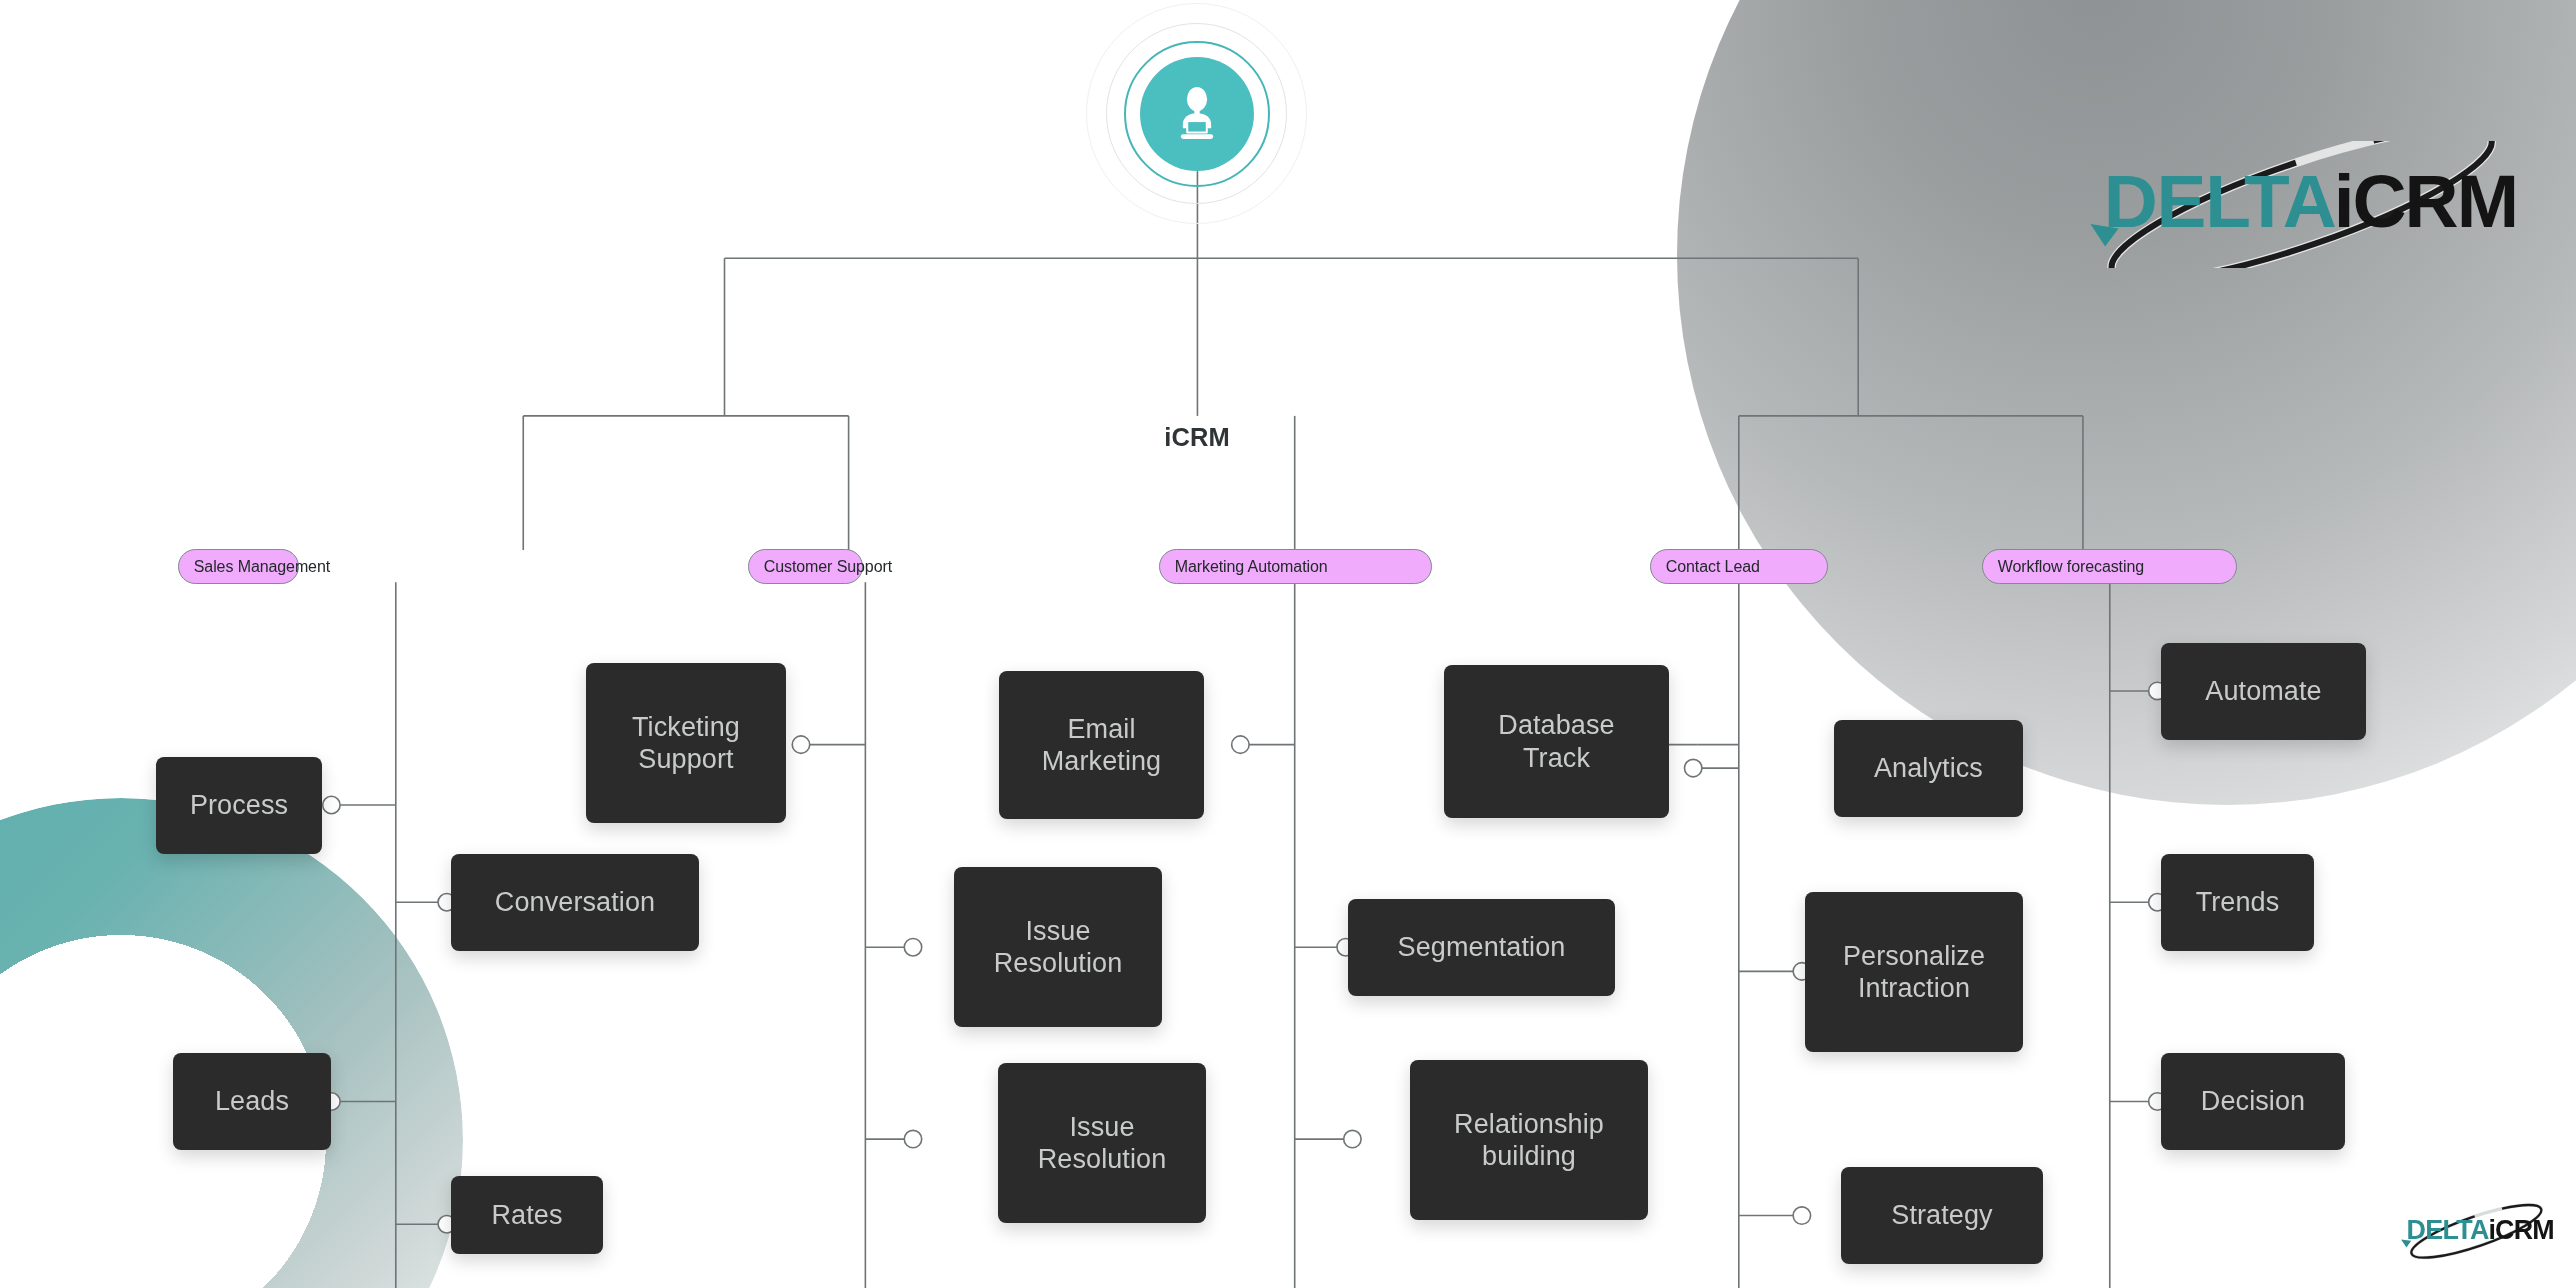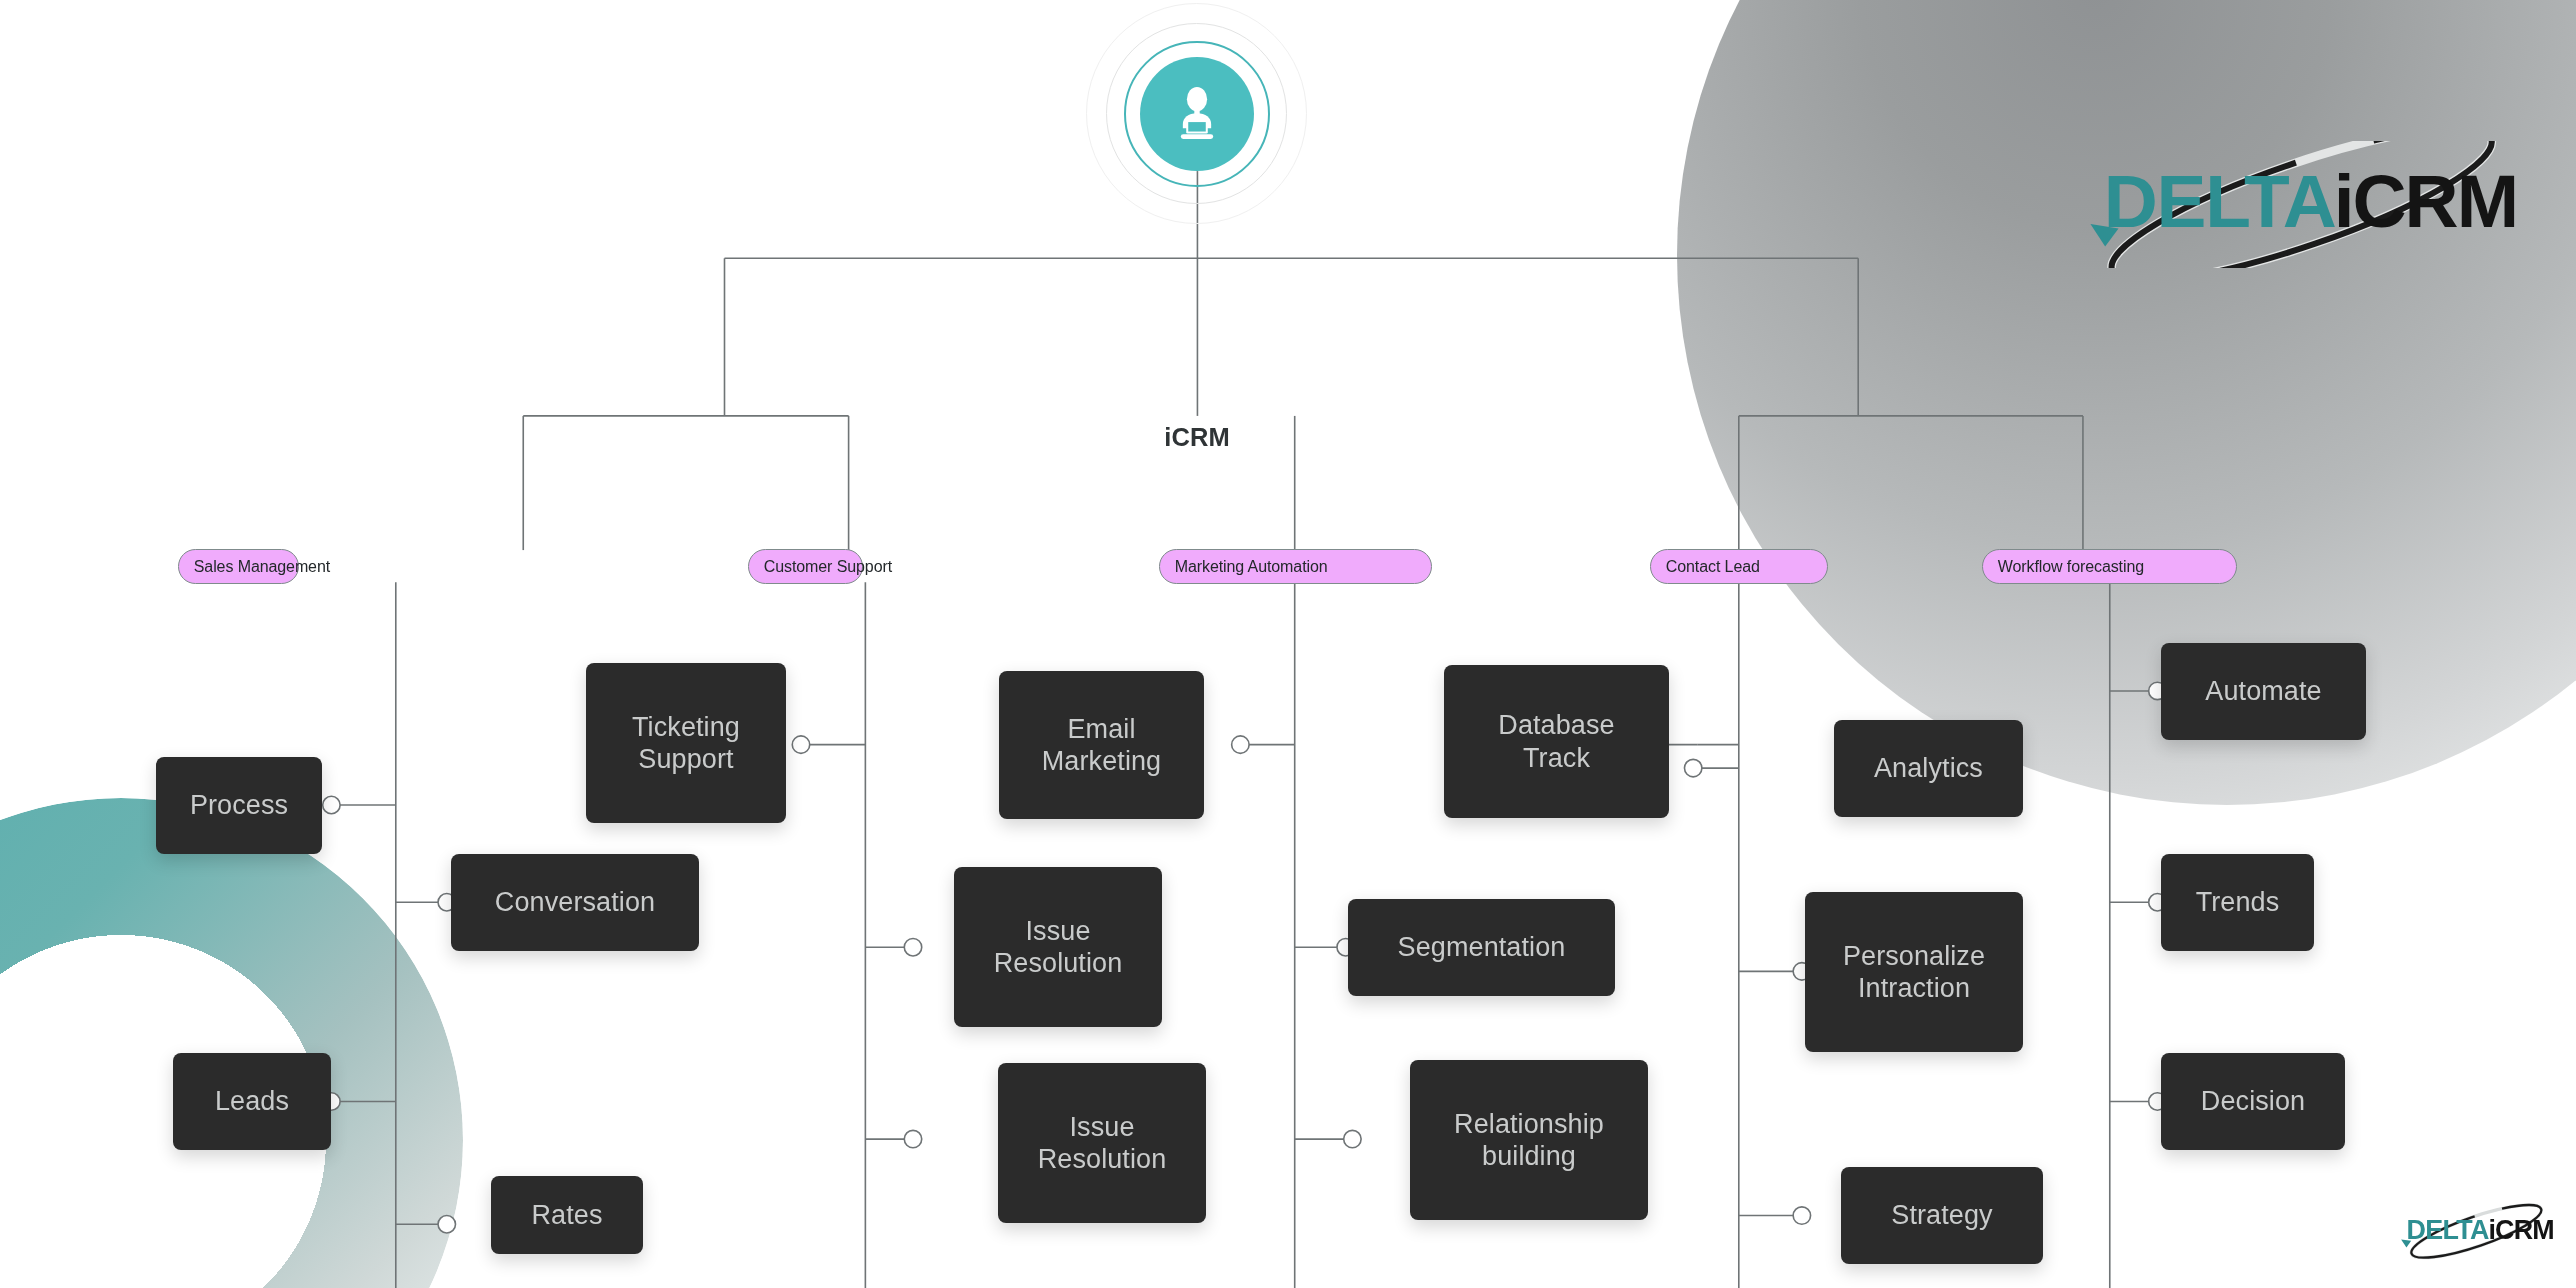--- a/index.html
+++ b/index.html
@@ -245,21 +245,21 @@
   </div>
 
   <div class="node" style="left:451px; top:854px; width:248px; height:97px;">
     <span>Conversation</span>
   </div>
 
   <div class="node" style="left:173px; top:1053px; width:158px; height:97px;">
     <span>Leads</span>
   </div>
 
-  <div class="node" style="left:451px; top:1176px; width:152px; height:78px;margin-left:40px;">
+  <div class="node" style="left:451px; top:1176px; width:152px; height:78px;">
     <span>Rates</span>
   </div>
 
   <div class="node two-line" style="left:586px; top:663px; width:200px; height:160px; flex-direction:column;">
     <span>Ticketing</span>
     <span>Support</span>
   </div>
 
   <div class="node two-line" style="left:954px; top:867px; width:208px; height:160px; flex-direction:column;">
     <span>Issue</span>

